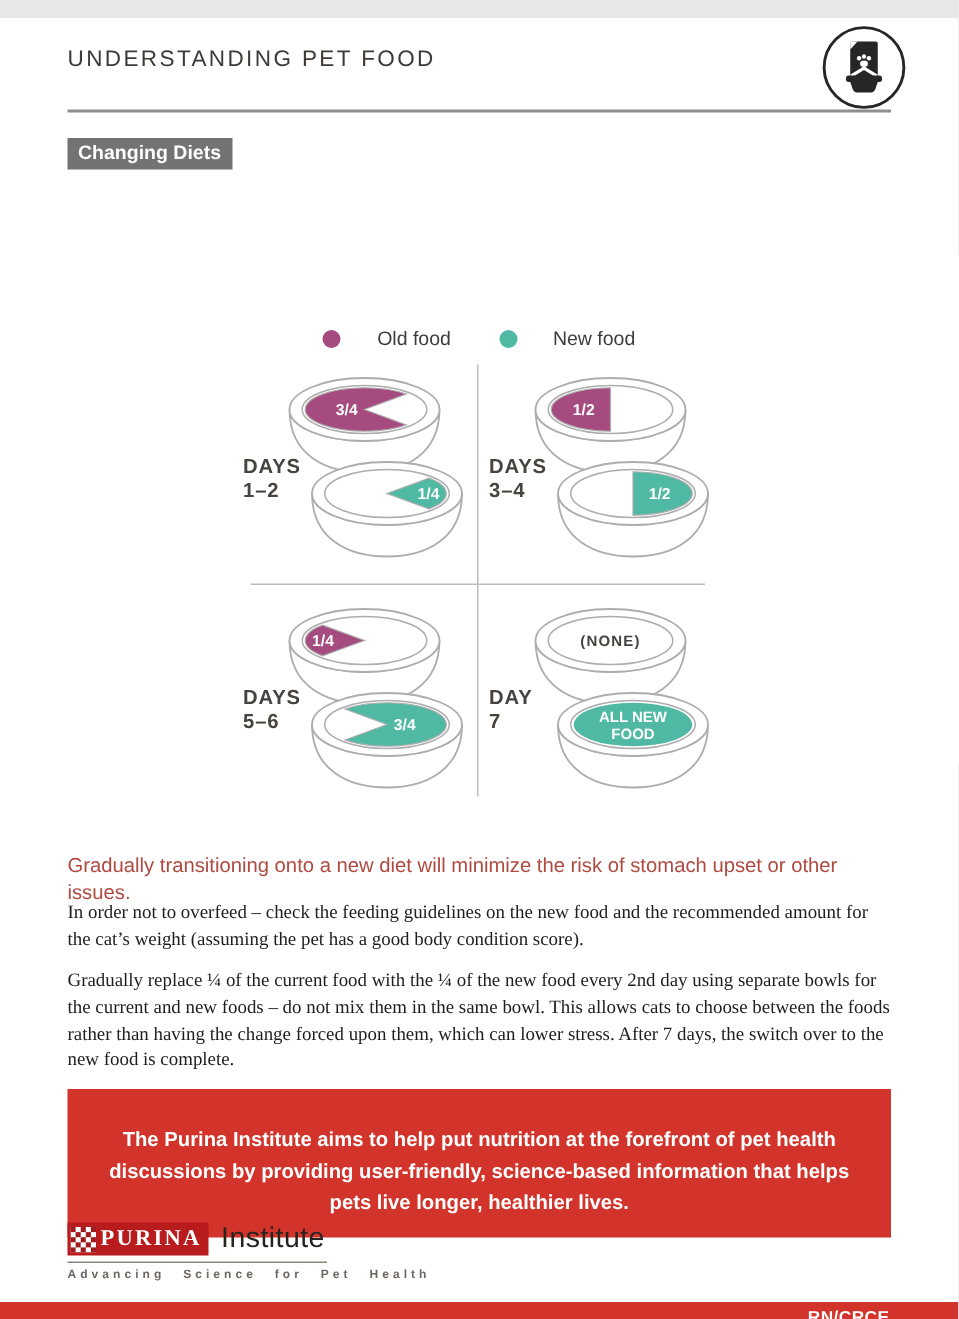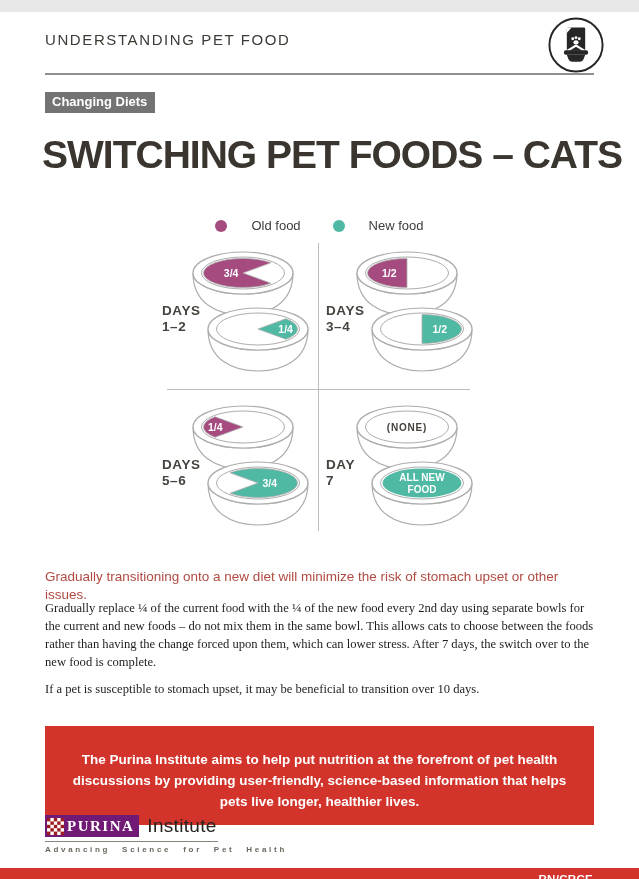--- a/index.html
+++ b/index.html
@@ -63,21 +63,21 @@
     position:absolute; left:45px; top:714px; width:549px;
     background:#d2332a; color:#ffffff;
     font-size:13.5px; font-weight:700; line-height:1.55; text-align:center;
     padding:24px 26px 12px 26px;
   }
   
   .logo-block { position:absolute; left:45px; top:803px; }
   .logo-row { display:flex; align-items:stretch; height:22px; }
   .logo-black-box {
     display:flex; align-items:center; gap:3px;
-    background:#701a75; padding:2px 5px 2px 2px; height:22px;
+    background:#b91c1c; padding:2px 5px 2px 2px; height:22px;
   }
   .checker-icon { width:17px; height:17px; display:block; }
   .purina-word {
     color:#ffffff; font-family:"Liberation Serif", serif; font-weight:700;
     font-size:15px; letter-spacing:1.5px; line-height:1;
   }
   .institute-word {
     font-size:19px; color:#26241f; margin-left:8px; line-height:22px;
     letter-spacing:0.3px; font-weight:400;
   }
@@ -116,21 +116,20 @@
       <path d="M21 36 L30 30.5 L39 36" fill="none" stroke="#ffffff" stroke-width="2.2"></path>
       <g fill="#262626">
         <rect x="17.5" y="35.5" width="25" height="4.5" rx="2"></rect>
         <path d="M20.5 40 h19 l-1.6 4.6 a4 4 0 0 1 -3.8 2.7 h-8.2 a4 4 0 0 1 -3.8 -2.7 Z"></path>
       </g>
     </svg>
   </div>
   <div class="header-rule"></div>
 
   <div class="badge" style="background: #737373;">Changing Diets</div>
-  <h1 class="page-title">SWITCHING PET FOODS – CATS</h1>
 
   <div class="legend">
     <div class="legend-item">
       <span class="legend-dot" id="dot-old" style="background: rgb(165, 75, 128);"></span>
       <span>Old food</span>
     </div>
     <div class="legend-item">
       <span class="legend-dot" id="dot-new" style="background: rgb(79, 185, 164);"></span>
       <span>New food</span>
     </div>
@@ -207,20 +206,21 @@
         <ellipse cx="100" cy="89" rx="50" ry="21" fill="#ffffff" stroke="#adadad" stroke-width="1.2"></ellipse>
         <ellipse cx="100" cy="89" rx="41.5" ry="16" fill="#ffffff" stroke="#adadad" stroke-width="1"></ellipse>
         <ellipse cx="100" cy="89" rx="39.5" ry="14.5" fill="#4fb9a4"></ellipse>
         <text x="100" y="87" text-anchor="middle" font-size="10" font-weight="700" fill="#ffffff">ALL NEW</text>
         <text x="100" y="98.5" text-anchor="middle" font-size="10" font-weight="700" fill="#ffffff">FOOD</text>
       </svg>
   </div>
 
   <p class="callout" style="color: rgb(176, 74, 65);">Gradually transitioning onto a new diet will minimize the risk of stomach upset or other issues.</p>
   <div class="body-copy">
+    <p>In order not to overfeed – check the feeding guidelines on the new food and the recommended amount for the cat’s weight (assuming the pet has a good body condition score).</p>
     <p>Gradually replace ¼ of the current food with the ¼ of the new food every 2nd day using separate bowls for the current and new foods – do not mix them in the same bowl. This allows cats to choose between the foods rather than having the change forced upon them, which can lower stress. After 7 days, the switch over to the new food is complete.</p>
     <p>If a pet is susceptible to stomach upset, it may be beneficial to transition over 10 days.</p>
   </div>
 
   <div class="info-box" style="background: rgb(210, 51, 42);">The Purina Institute aims to help put nutrition at the forefront of pet health discussions by providing user-friendly, science-based information that helps pets live longer, healthier lives.</div>
 
   <div class="logo-block">
     <div class="logo-row">
       <span class="logo-black-box">
         <svg class="checker-icon" viewBox="0 0 5 5">

